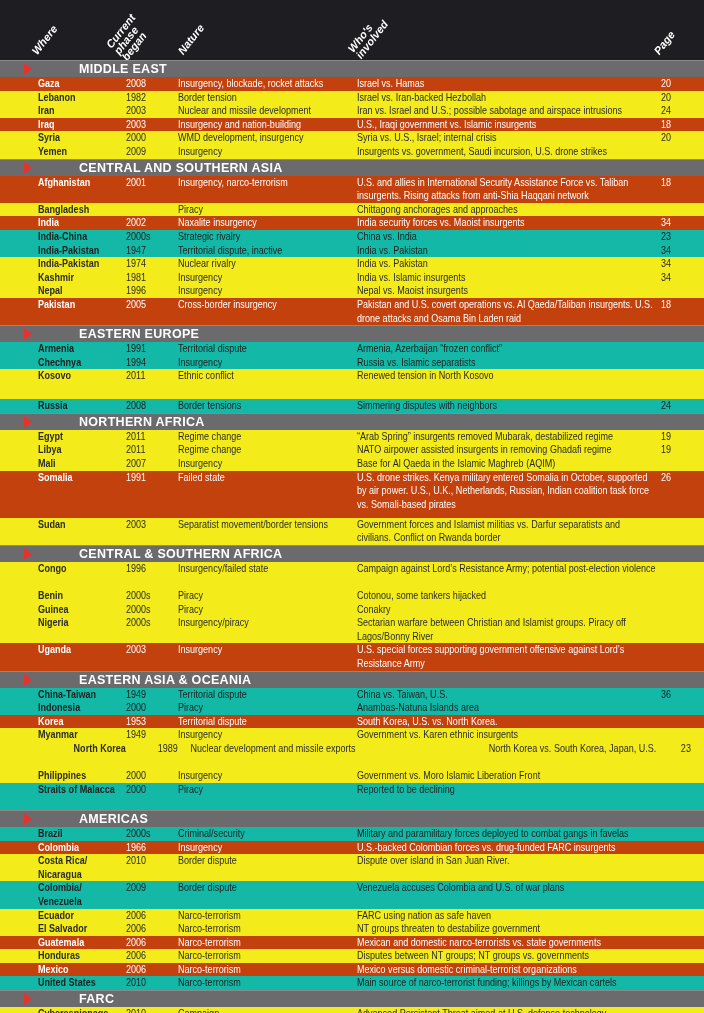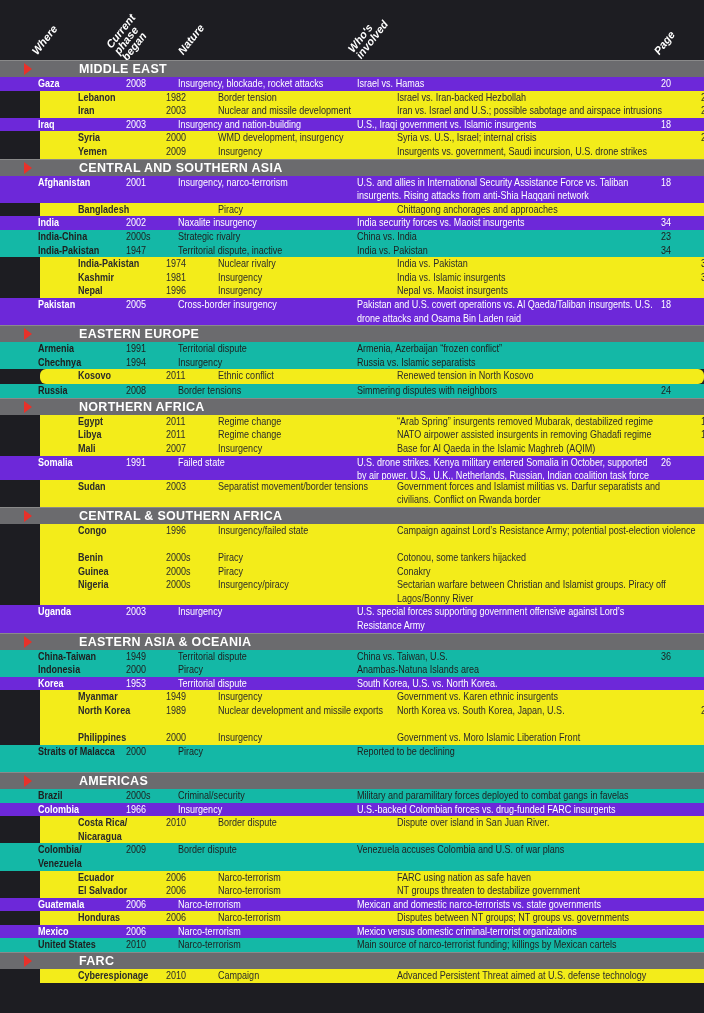--- a/index.html
+++ b/index.html
@@ -3,22 +3,22 @@
 <meta charset="utf-8">
 <style>
   html, body { margin:0; padding:0; }
   body { width:704px; height:1013px; overflow:hidden; background:#1d1d22; font-family:"Liberation Sans", sans-serif; }
   .header { position:relative; height:60px; background:#1d1d22; }
   .hdr { position:absolute; bottom:4px; color:#fff; font-weight:bold; font-style:italic; font-size:11px; line-height:10px; transform:rotate(-52deg); transform-origin:left bottom; white-space:pre; }
   .section { position:relative; height:16px; background:#6b6b6e; border-top:1px solid #8a8a8a; }
   .section .arrow { position:absolute; left:24px; top:2px; width:0; height:0; border-top:6px solid transparent; border-bottom:6px solid transparent; border-left:8px solid #e8312a; }
   .section .title { position:absolute; left:38px; top:1px; color:#fff; font-weight:bold; font-size:12.5px; letter-spacing:0.3px;margin-left:41px; }
   .row { position:relative; display:flex; font-size:10.5px; line-height:13.6px; font-family:"Liberation Sans Narrow","Liberation Sans", sans-serif; }
-  .row.red { background:#6d28d9; color:#fff; }
-  .row.yellow { background:#f3ec1a; color:#2b2b2b;margin-left:40px; }
+  .row.red { background:#c2410c; color:#fff; }
+  .row.yellow { background:#f3ec1a; color:#2b2b2b; }
   .row.blue { background:#14b8a6; color:#1e1e1e; }
   .row .c { padding:0; transform-origin:left top; }
   .c-where { position:absolute; left:38px; width:88px; font-weight:bold; }
   .c-year { position:absolute; left:126px; width:52px; }
   .c-nature { position:absolute; left:178px; width:178px; }
   .c-who { position:absolute; left:357px; width:300px; }
   .c-page { position:absolute; left:661px; width:30px; }
   .wrap { transform:scaleX(0.86); transform-origin:left top; width:116%; }
 </style>
 </head>
@@ -330,21 +330,21 @@
       <div class="c c-nature">
         <div class="wrap">Insurgency</div>
       </div>
       <div class="c c-who">
         <div class="wrap">Russia vs. Islamic separatists</div>
       </div>
       <div class="c c-page">
         <div class="wrap"></div>
       </div>
     </div>
-    <div class="row yellow" style="height: 15px; border-radius: 6px;">
+    <div class="row yellow" style="height: 30px;">
       <div class="c c-where">
         <div class="wrap">Kosovo</div>
       </div>
       <div class="c c-year">
         <div class="wrap">2011</div>
       </div>
       <div class="c c-nature">
         <div class="wrap">Ethnic conflict</div>
       </div>
       <div class="c c-who">
@@ -419,21 +419,21 @@
       <div class="c c-nature">
         <div class="wrap">Insurgency</div>
       </div>
       <div class="c c-who">
         <div class="wrap">Base for Al Qaeda in the Islamic Maghreb (AQIM)</div>
       </div>
       <div class="c c-page">
         <div class="wrap"></div>
       </div>
     </div>
-    <div class="row red" style="height: 24px;">
+    <div class="row red" style="height: 47px;">
       <div class="c c-where">
         <div class="wrap">Somalia</div>
       </div>
       <div class="c c-year">
         <div class="wrap">1991</div>
       </div>
       <div class="c c-nature">
         <div class="wrap">Failed state</div>
       </div>
       <div class="c c-who">
@@ -614,21 +614,21 @@
       <div class="c c-nature">
         <div class="wrap">Insurgency</div>
       </div>
       <div class="c c-who">
         <div class="wrap">Government vs. Karen ethnic insurgents</div>
       </div>
       <div class="c c-page">
         <div class="wrap"></div>
       </div>
     </div>
-    <div class="row yellow" style="height: 27.2px;">
+    <div class="row yellow" style="height: 27.2px; text-align: right;">
       <div class="c c-where">
         <div class="wrap">North Korea</div>
       </div>
       <div class="c c-year">
         <div class="wrap">1989</div>
       </div>
       <div class="c c-nature">
         <div class="wrap">Nuclear development and missile exports</div>
       </div>
       <div class="c c-who">

